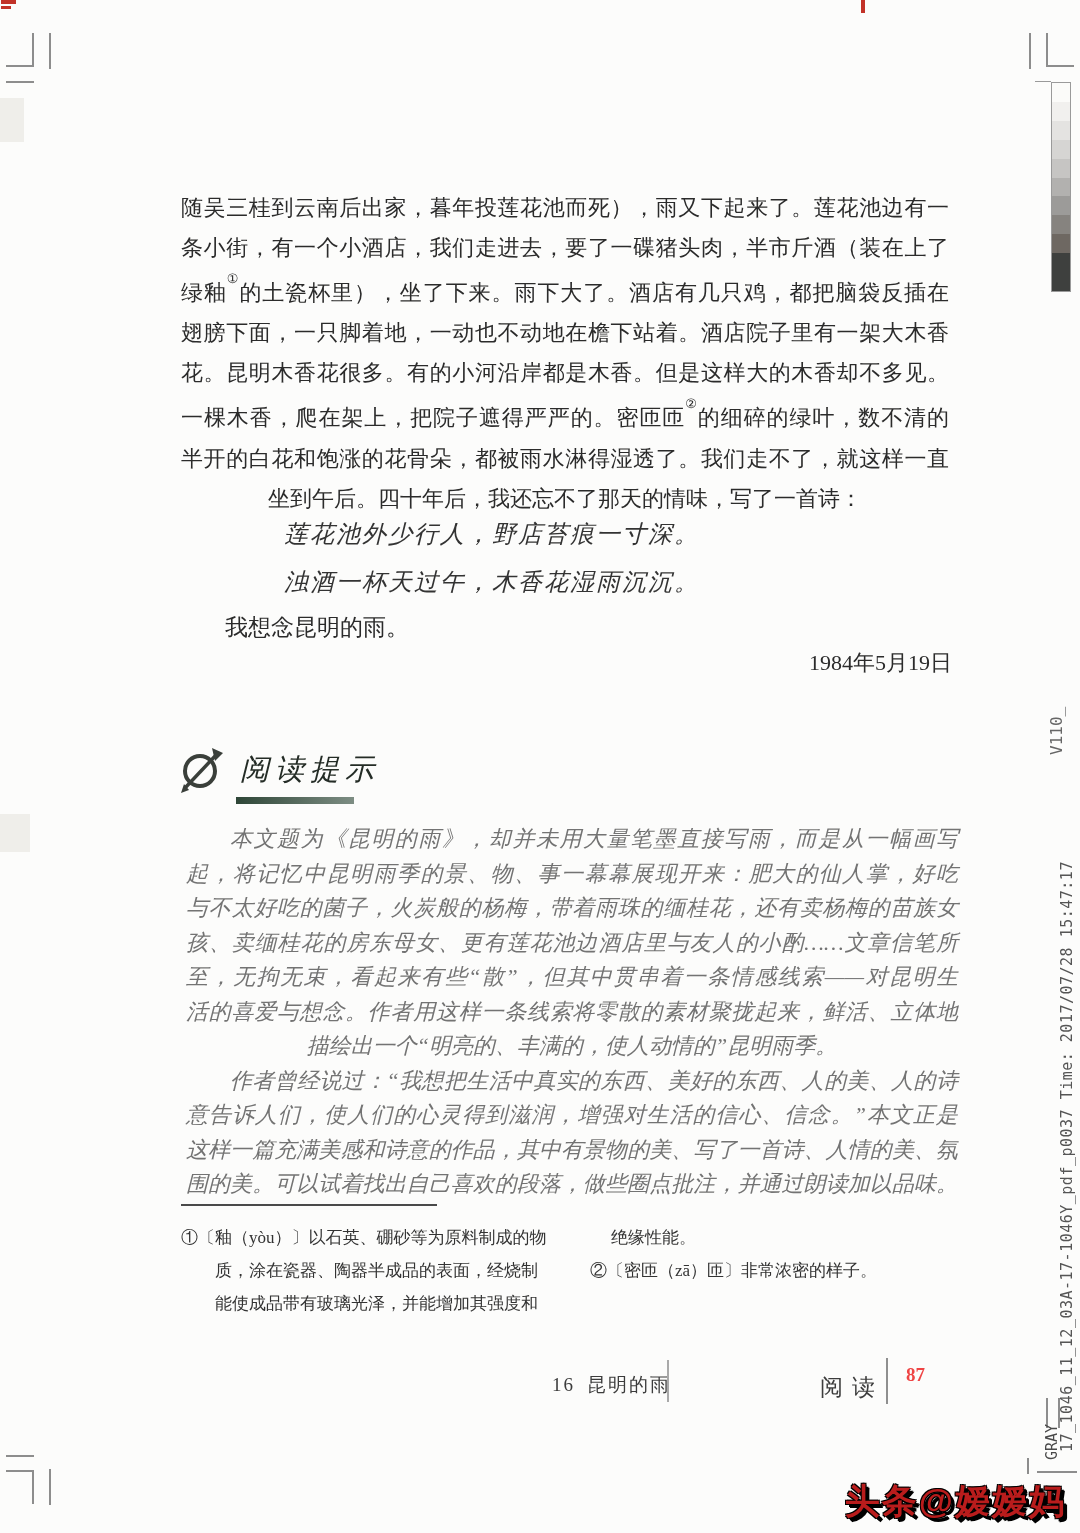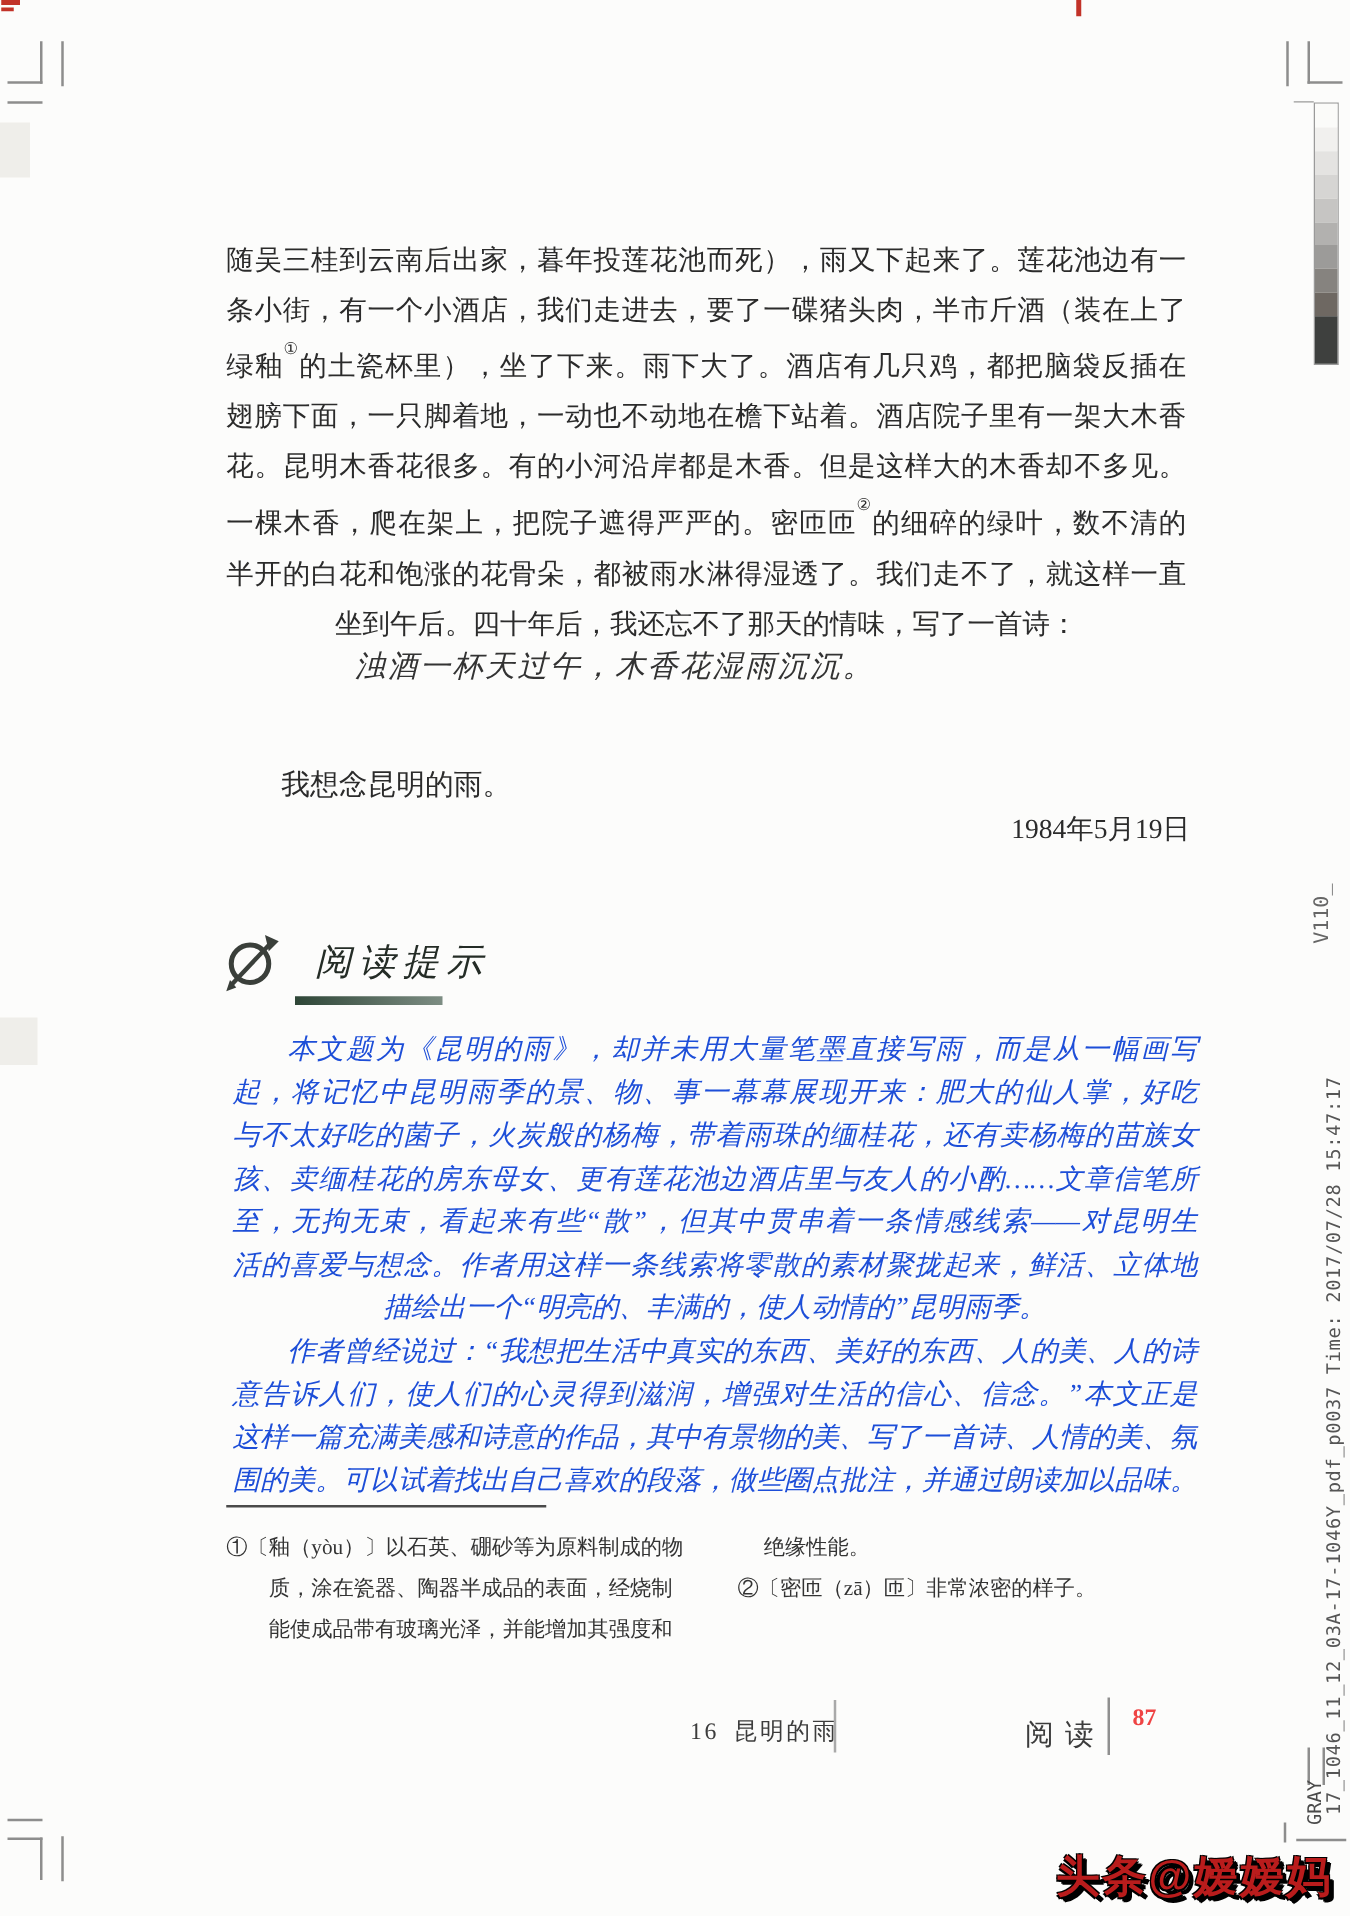--- a/index.html
+++ b/index.html
@@ -13,24 +13,24 @@
   .jline { text-align: justify; text-align-last: justify; }
   .lline { text-align: center; font-family: Liberation Serif, serif; }
 
   .main-text { left:181px; top:188px; width:768px; font-size:22px; line-height:40px; }
   .fn-ref { font-size:13px; position:relative; top:-9px; letter-spacing:0; }
 
   .poem { left:284px; top:510px; font-size:24px; line-height:48px; font-style:italic; letter-spacing:2px; color:#333; }
   .closing { left:225px; top:612px; font-size:23px; }
   .date-line { left:180px; top:648px; width:772px; text-align:right; font-size:22px; }
 
-  .hint-title { left:240px; top:750px; font-size:29px; letter-spacing:6px; font-style:italic; color:#242c26;margin-left:12px; }
+  .hint-title { left:240px; top:750px; font-size:29px; letter-spacing:6px; font-style:italic; color:#242c26; }
   .hint-underline { left:236px; top:797px; width:118px; height:7px; background:#3d5447; }
   .hint-icon { left:176px; top:744px; width:52px; height:52px; }
-  .hint-body { left:186px; top:822px; width:772px; font-size:22px; line-height:34.5px; font-style:italic; color:#1d4ed8; }
+  .hint-body { left:186px; top:822px; width:772px; font-size:22px; line-height:34.5px; font-style:italic; color:#737373; }
   .indent { text-indent:44px; }
 
   .fn-rule { left:181px; top:1204px; width:256px; height:2px; background:#4a4a4a; }
   .fn-col { font-size:17px; line-height:33px; color:#333; width:392px; }
   .fn-left { left:181px; top:1221px; }
   .fn-right { left:590px; top:1221px; }
   .hang { padding-left:34px; }
   .cont { padding-left:21px; }
 
   .footer-left { left:552px; top:1372px; font-size:19px; color:#3c3c3c; letter-spacing:2px; }
@@ -108,20 +108,21 @@
     <div class="jline">条小街，有一个小酒店，我们走进去，要了一碟猪头肉，半市斤酒（装在上了</div>
     <div class="jline"><span>绿釉</span><sup class="fn-ref">①</sup><span>的土瓷杯里），坐了下来。雨下大了。酒店有几只鸡，都把脑袋反插在</span></div>
     <div class="jline">翅膀下面，一只脚着地，一动也不动地在檐下站着。酒店院子里有一架大木香</div>
     <div class="jline">花。昆明木香花很多。有的小河沿岸都是木香。但是这样大的木香却不多见。</div>
     <div class="jline"><span>一棵木香，爬在架上，把院子遮得严严的。密匝匝</span><sup class="fn-ref">②</sup><span>的细碎的绿叶，数不清的</span></div>
     <div class="jline">半开的白花和饱涨的花骨朵，都被雨水淋得湿透了。我们走不了，就这样一直</div>
     <div class="lline">坐到午后。四十年后，我还忘不了那天的情味，写了一首诗：</div>
   </div>
 
   <div class="abs poem">
+    <div>莲花池外少行人，野店苔痕一寸深。</div>
     <div>浊酒一杯天过午，木香花湿雨沉沉。</div>
   </div>
 
   <div class="abs closing">我想念昆明的雨。</div>
   <div class="abs date-line">1984年5月19日</div>
 
   <div class="abs hint-icon">
     <svg width="52" height="52" viewBox="0 0 52 52">
       <circle cx="24" cy="27" r="15" fill="none" stroke="#3a3f3a" stroke-width="4"></circle>
       <line x1="9" y1="44" x2="41" y2="10" stroke="#3a3f3a" stroke-width="3.5"></line>

